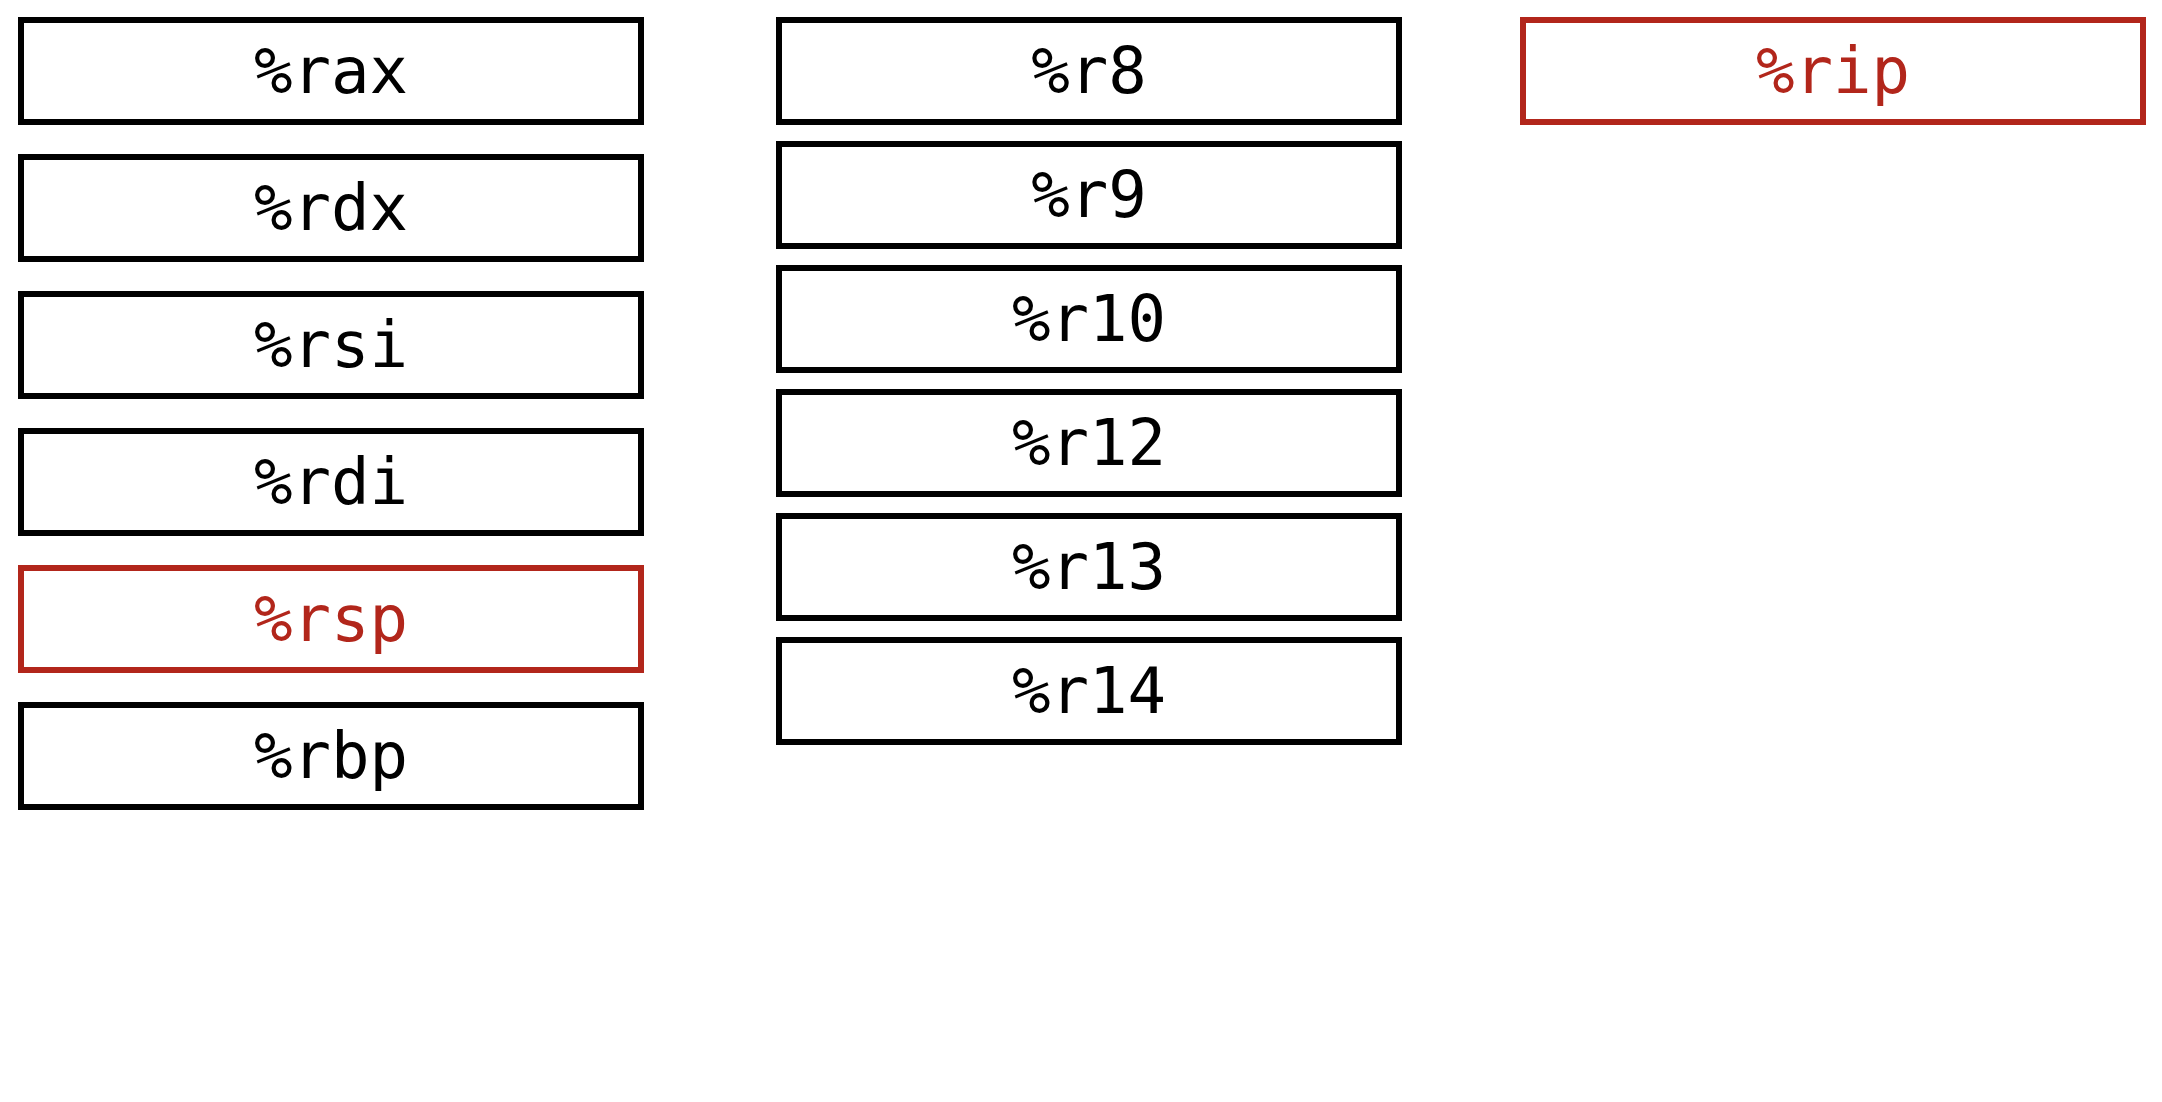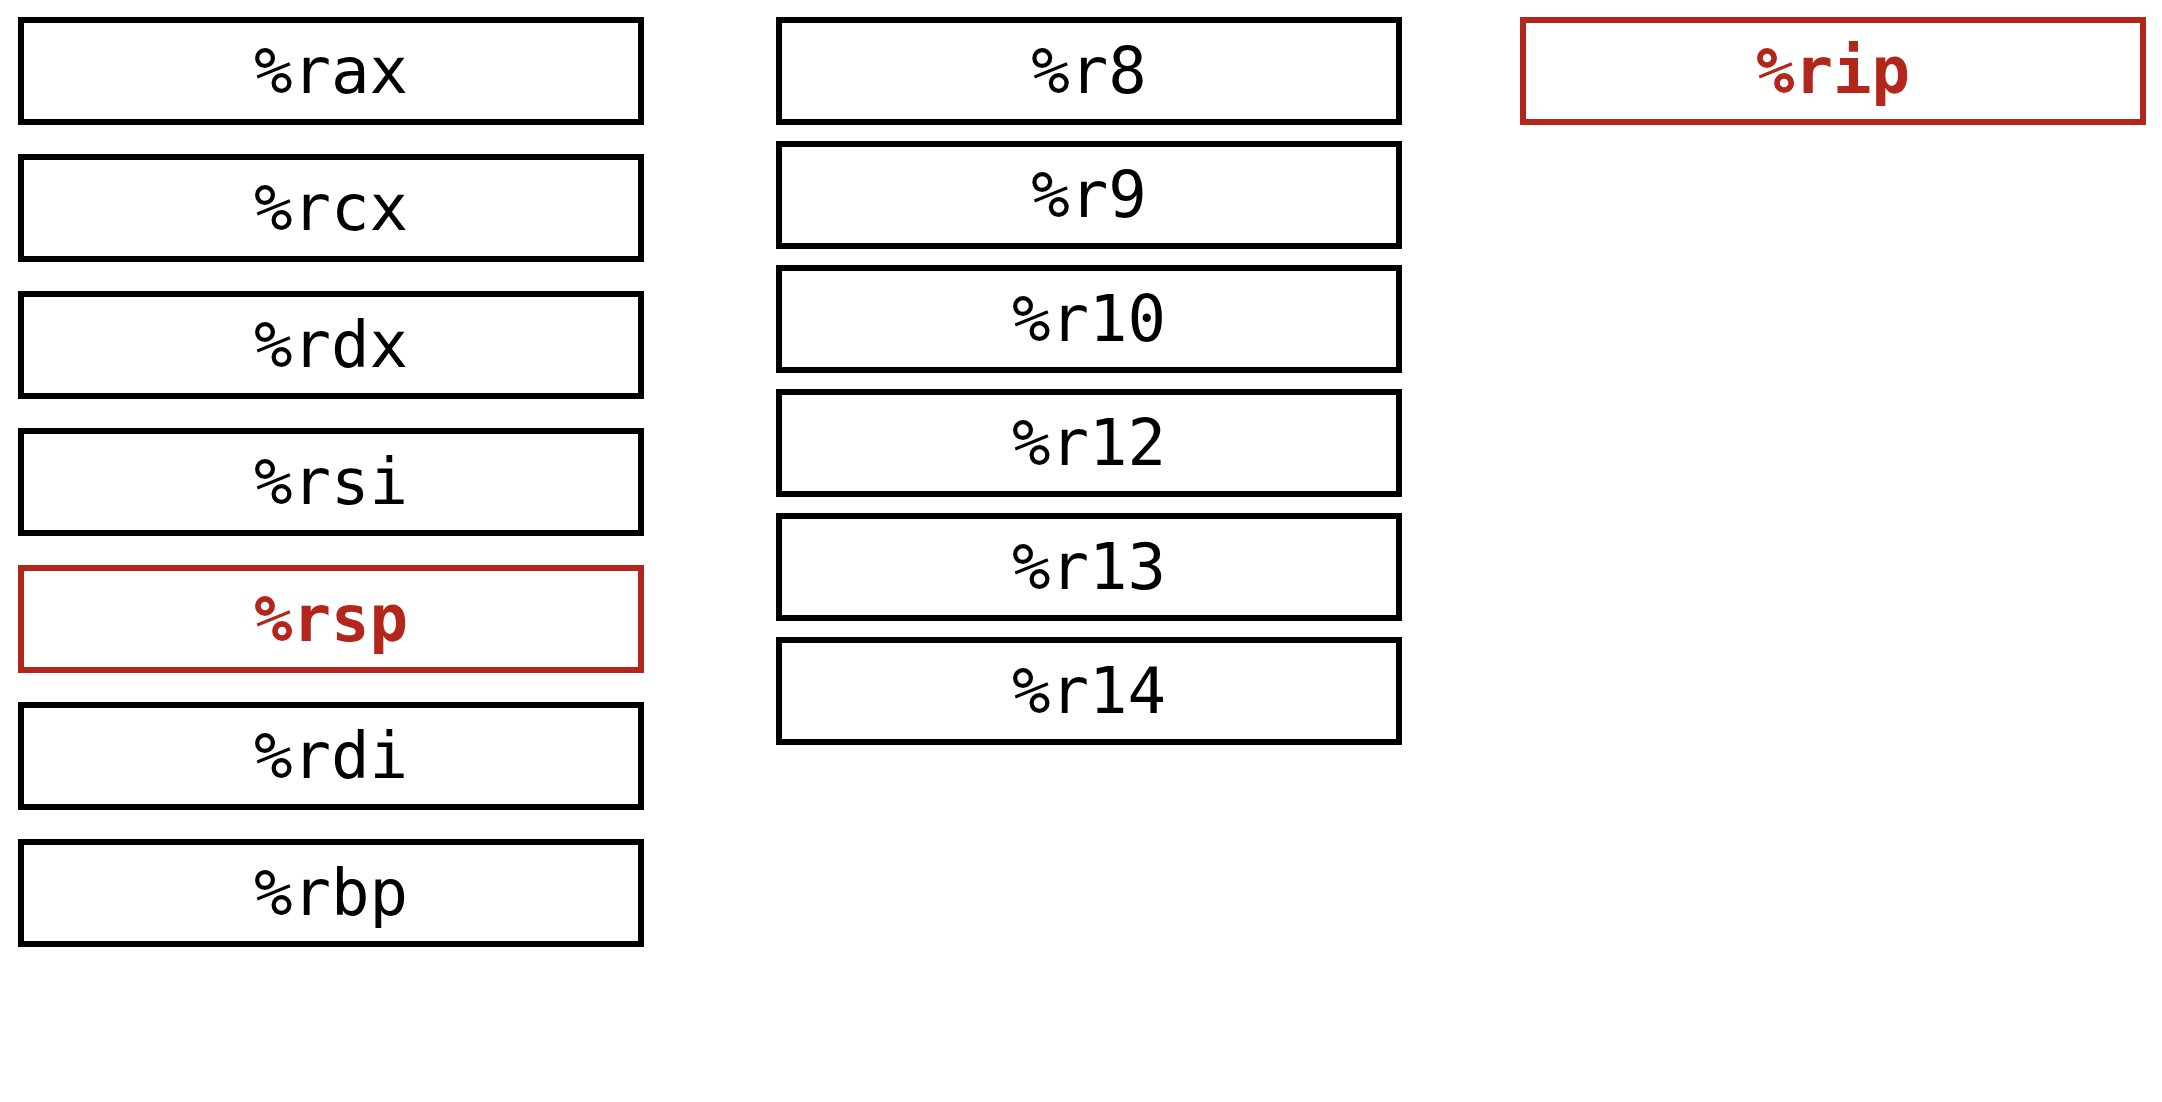--- a/index.html
+++ b/index.html
@@ -47,45 +47,42 @@
     font-size: 64px;
     line-height: 1;
     color: var(--black);
     white-space: pre;
   }
   .register-box.highlight {
     border-color: var(--red);
   }
   .register-box.highlight .label {
     color: var(--red);
-    font-weight: bold;
+    font-weight: normal;
   }
 </style>
 </head>
 <body>
 
 <div class="canvas">
   <div class="reg-col" id="col-0">
       <div class="register-box">
         <span class="label">%rax</span>
       </div>
       <div class="register-box">
-        <span class="label">%rcx</span>
-      </div>
-      <div class="register-box">
         <span class="label">%rdx</span>
       </div>
       <div class="register-box">
         <span class="label">%rsi</span>
       </div>
+      <div class="register-box">
+        <span class="label">%rdi</span>
+      </div>
       <div class="register-box highlight">
         <span class="label">%rsp</span>
-      </div>
-      <div class="register-box">
-        <span class="label">%rdi</span>
       </div>
       <div class="register-box">
         <span class="label">%rbp</span>
       </div>
     </div>
   <div class="reg-col" id="col-1">
       <div class="register-box">
         <span class="label">%r8</span>
       </div>
       <div class="register-box">

